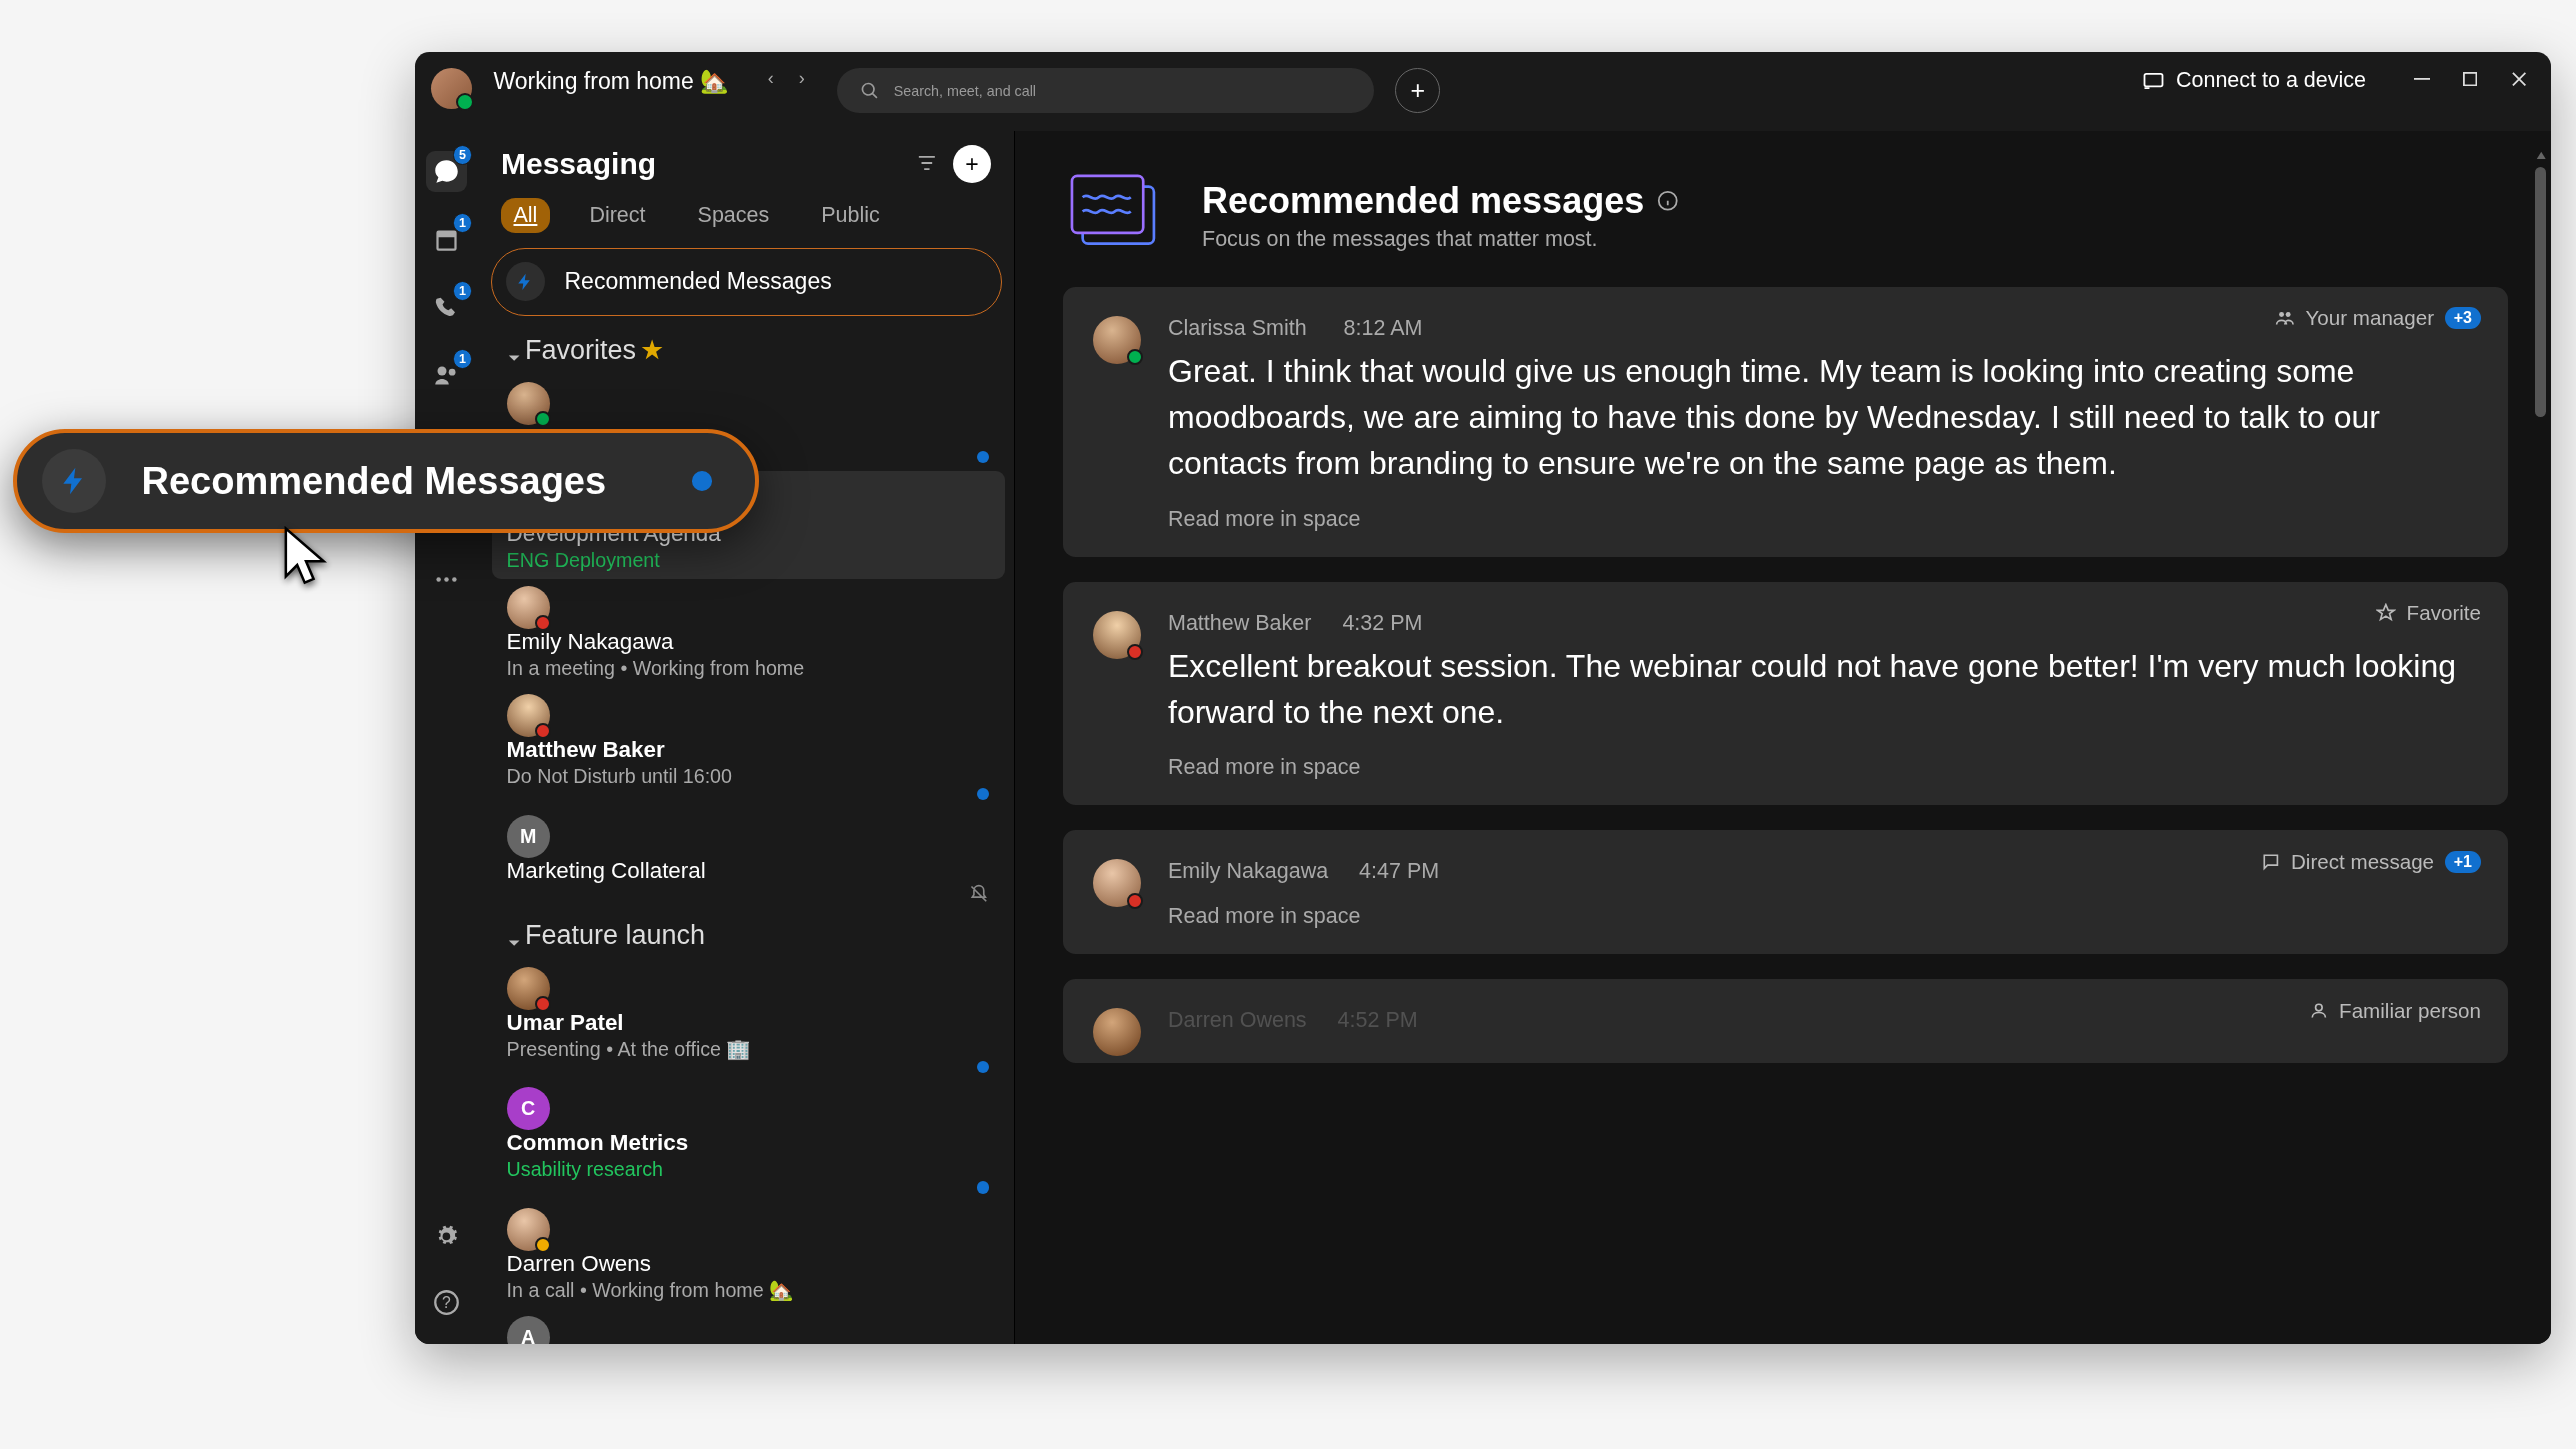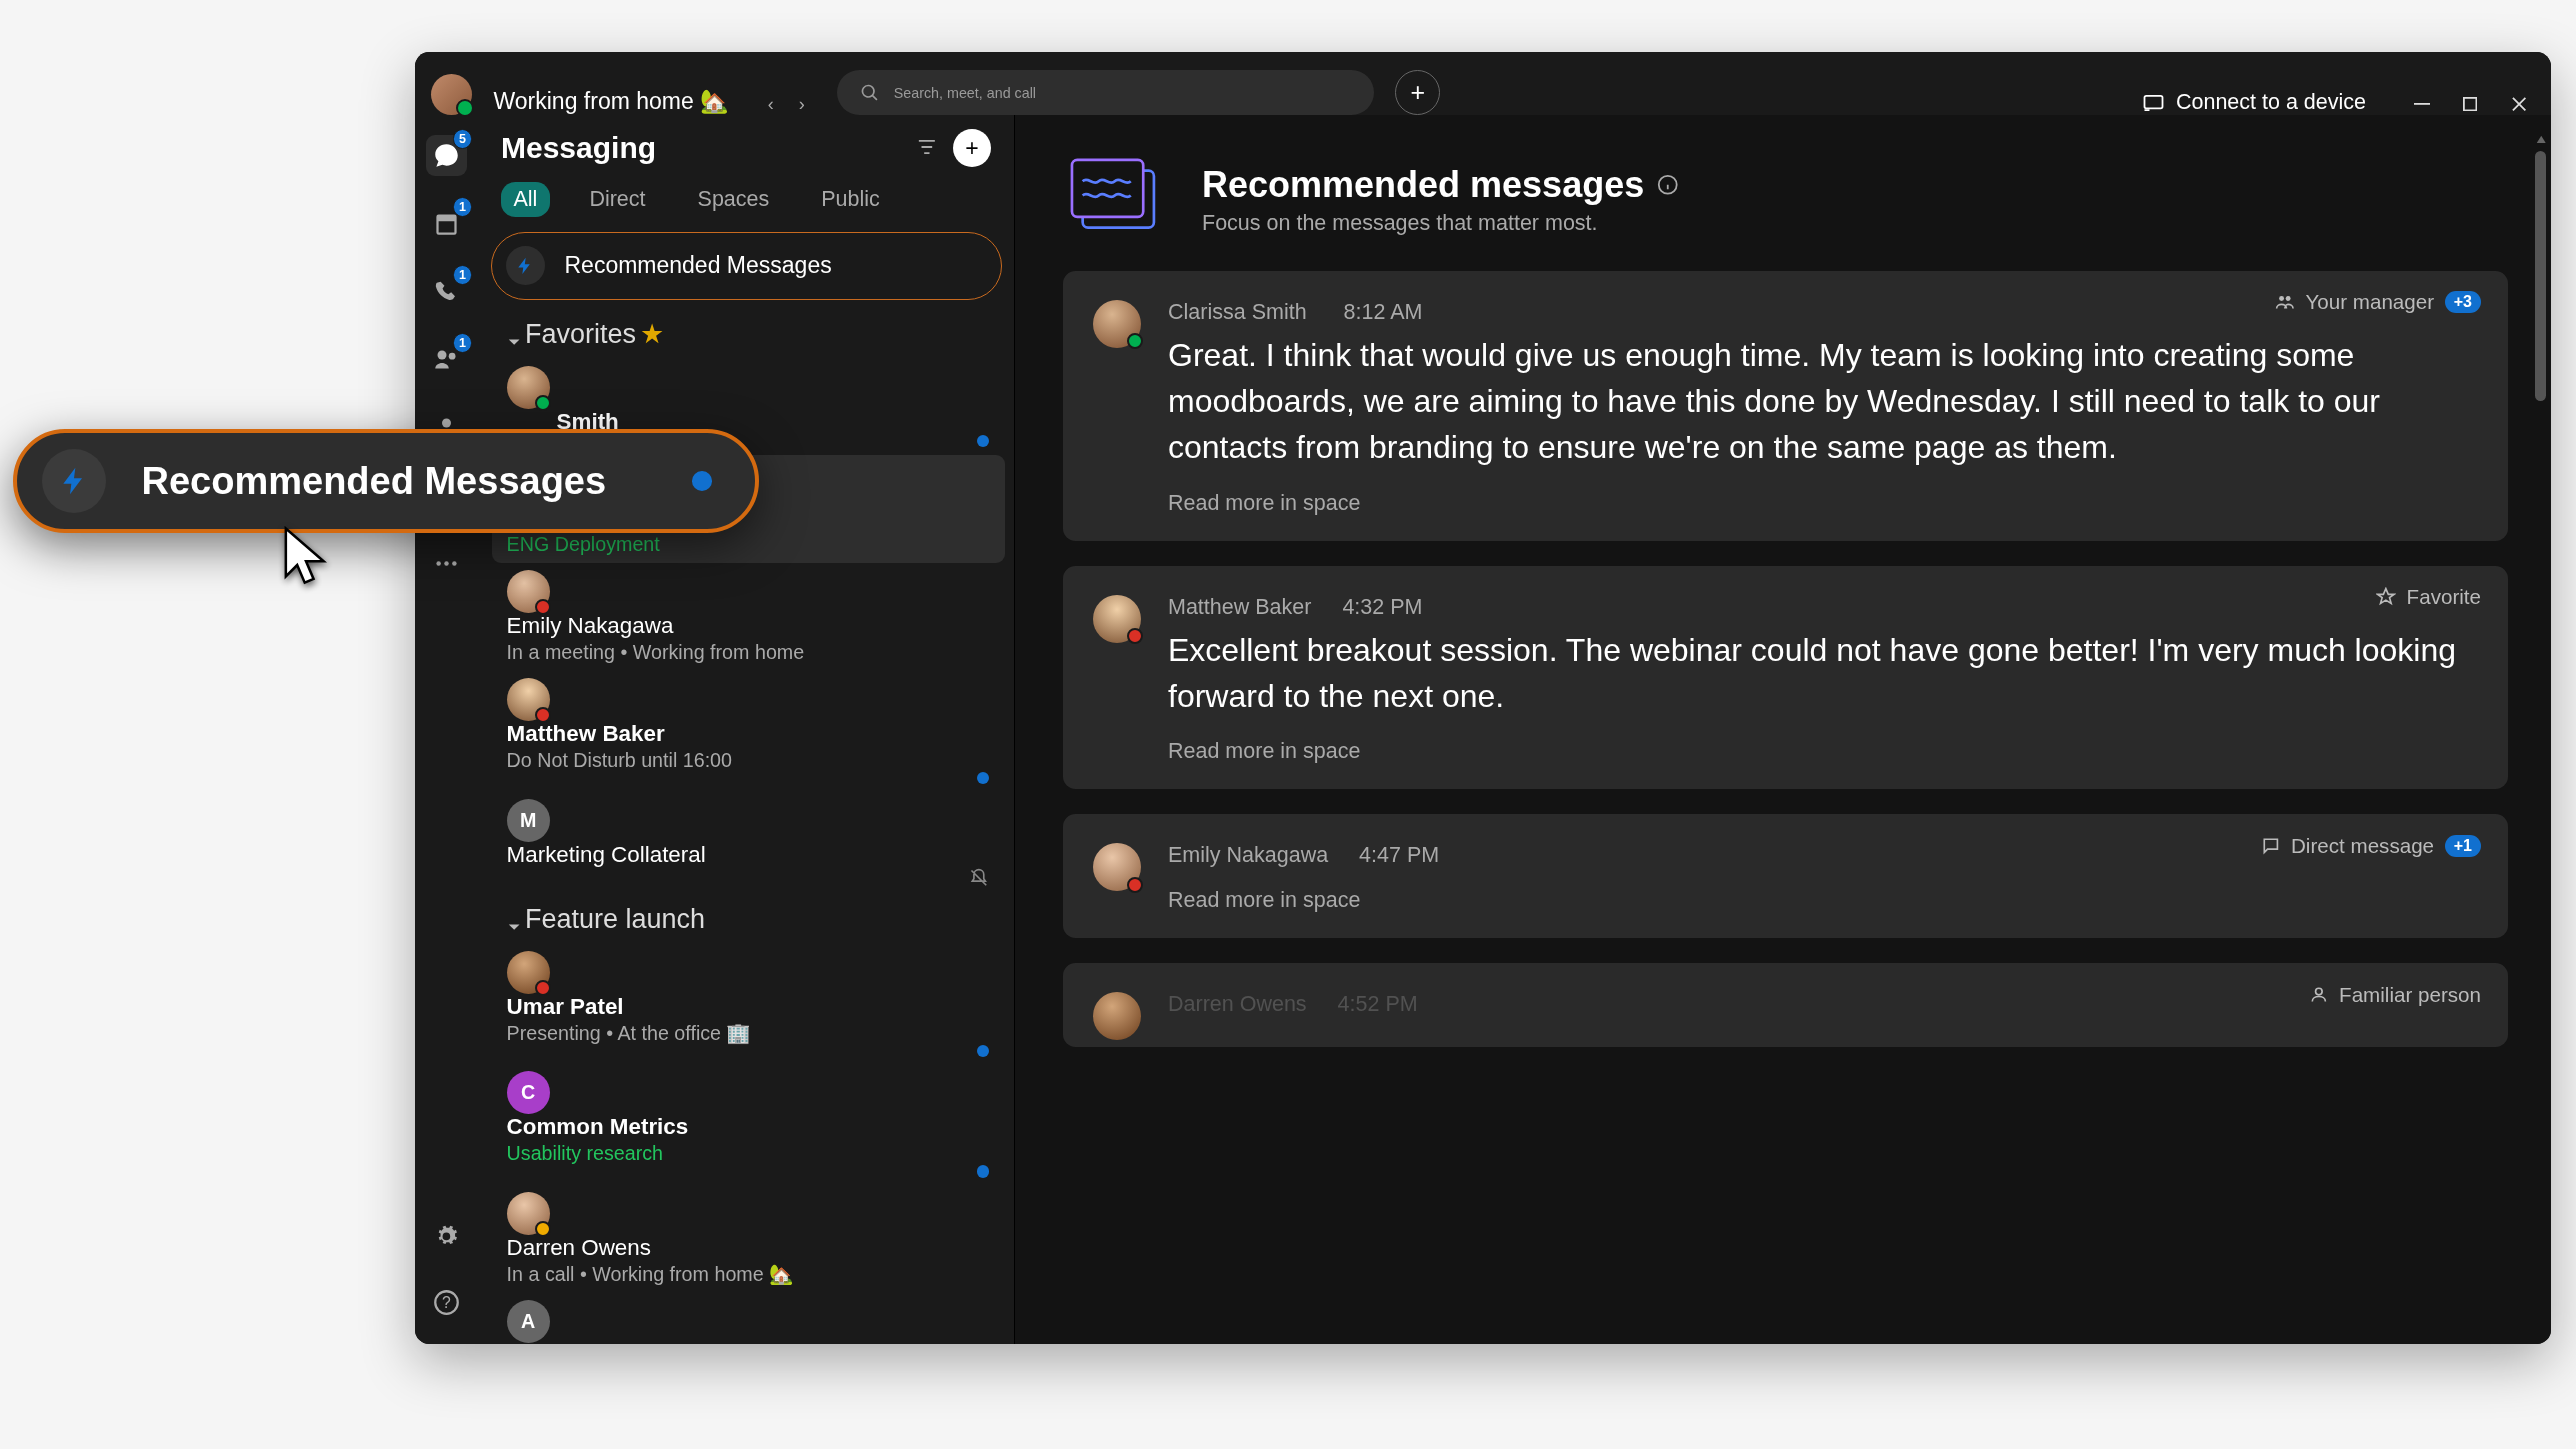--- a/index.html
+++ b/index.html
@@ -1,21 +1,21 @@
 <!DOCTYPE html>
 <html style="font-size:14.3px"><head>
 <meta charset="utf-8">
 <style>
   * { margin: 0; padding: 0; box-sizing: border-box; font-family: 'Segoe UI', -apple-system, Arial, sans-serif; }
   body { background: #f5f5f5; width: 2576px; height: 1449px; overflow: hidden; }
   .canvas { position: relative; width: 2576px; height: 1449px; padding: 27px 25px; }
   .window { position: absolute; left: 415px; top: 52px; width: 2136px; height: 1292px; background: #1a1a1a; border-radius: 14.3px; display: flex; flex-direction: column; overflow: hidden; box-shadow: 0 18px 54px rgba(0,0,0,0.3); }
 
   
-  .titlebar { height: 63px; display: flex; align-items: flex-end; padding: 0 21.5px 0 16px; background: #1a1a1a; }
+  .titlebar { height: 63px; display: flex; align-items: flex-start; padding: 0 21.5px 0 16px; background: #1a1a1a; margin-top: 16px; }
   .avatar-me { width: 41px; height: 41px; border-radius: 50%; background: linear-gradient(135deg,#c08a6a,#8d5a3c); position: relative; }
   .avatar-me::after { content:''; position:absolute; right:-1.8px; bottom:-1.8px; width:14.3px; height:14.3px; background:#00b050; border:2.7px solid #1a1a1a; border-radius:50%; }
   .status-text { color:#fff; font-size:23px; margin-left:21.5px; font-weight:500; }
   .nav-arrows { margin-left: 39px; display:flex; gap:25px; color:#aaa; }
   .nav-arrow { font-size:18px; cursor:pointer; }
   .searchbar { margin-left:32px; width:537px; height:45px; background:#2e2e2e; border-radius:25px; display:flex; align-items:center; padding:0 23px; color:#9a9a9a; gap:14.3px; }
   .searchbar svg { width:19.7px; height:19.7px; fill:#9a9a9a; }
   .plus-circle { margin-left:21.5px; width:45px; height:45px; border:0.9px solid #666; border-radius:50%; display:flex; align-items:center; justify-content:center; color:#fff; font-size:25px; }
   .spacer { flex:1; }
   .connect { color:#fff; font-size:21.5px; display:flex; align-items:center; gap:10.7px; }
@@ -34,21 +34,21 @@
 
   
   .sidebar { width:537px; background:#1a1a1a; border-right:0.9px solid #000; display:flex; flex-direction:column; overflow:hidden; }
   .sb-head { padding:14.3px 23px 0 23px; }
   .sb-title-row { display:flex; align-items:center; }
   .sb-title { color:#fff; font-size:30px; font-weight:600; }
   .sb-filter { margin-left:auto; color:#aaa; font-size:19.7px; }
   .sb-add { margin-left:16px; width:38px; height:38px; background:#fff; border-radius:50%; color:#000; display:flex; align-items:center; justify-content:center; font-size:23px; }
   .tabs { display:flex; gap:27px; margin-top:14.3px; font-size:21.5px; color:#aaa; }
   .tab { padding:5.4px 12.5px; border-radius:14.3px; cursor:pointer; }
-  .tab.active { background:#0f766e; color:#fff; }
+  .tab.active { background:#a16207; color:#fff;text-decoration:underline; }
 
   .rec-pill { margin:14.3px 12.5px 5.4px 12.5px; height:68px; border:1.8px solid #c96a1f; border-radius:34px; display:flex; align-items:center; padding-left:14.3px; gap:19.7px; }
   .rec-icon { width:39px; height:39px; background:#2e2e2e; border-radius:50%; display:flex; align-items:center; justify-content:center; }
   .rec-icon svg { fill:#1170cf; width:19.7px; height:19.7px; }
   .rec-label { color:#fff; font-size:23px; }
 
   .list { flex:1; overflow-y:auto; padding:3.6px 9px 18px 14.3px; position:relative; }
   .group-row { display:flex; align-items:flex-end; gap:4px; padding:9px 14.3px; color:#ddd; font-size:27px; }
   .star { color:#e0a800; }
   .item { display:flex; align-items:flex-start; gap:0; padding:7.2px 16px 7.2px 14.3px; border-radius:9px; cursor:pointer; position:relative;flex-direction:column; }

